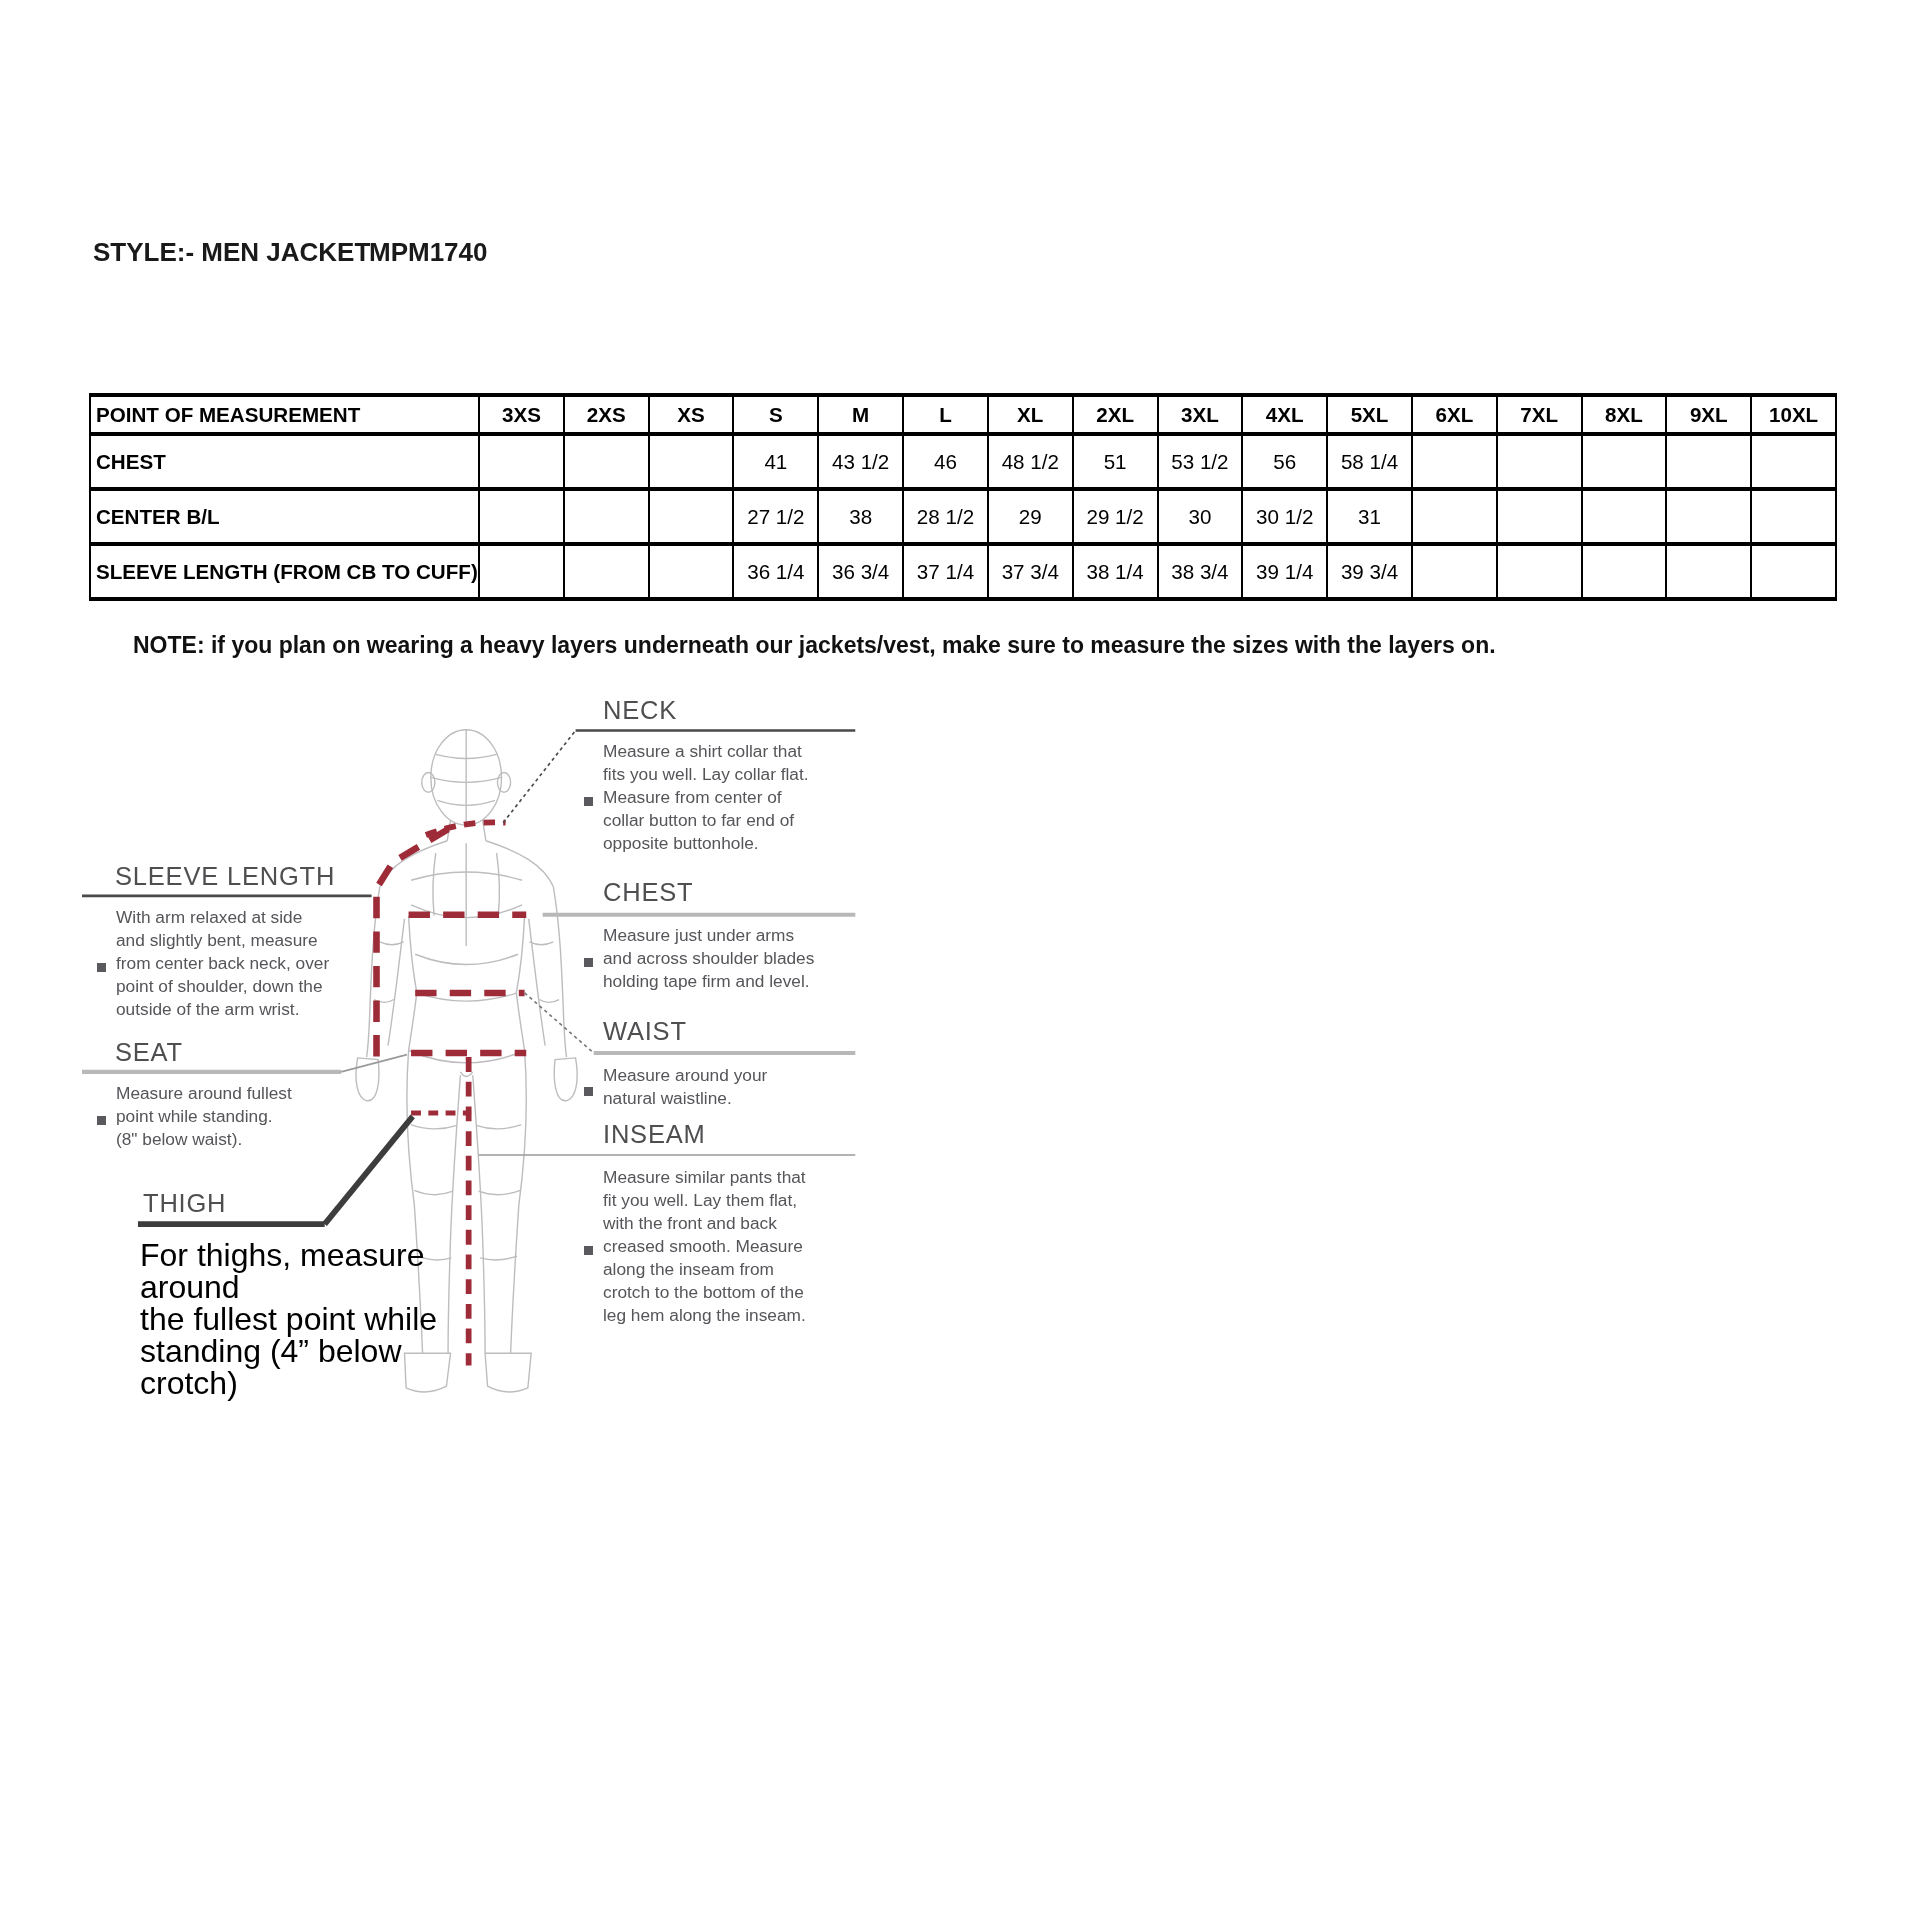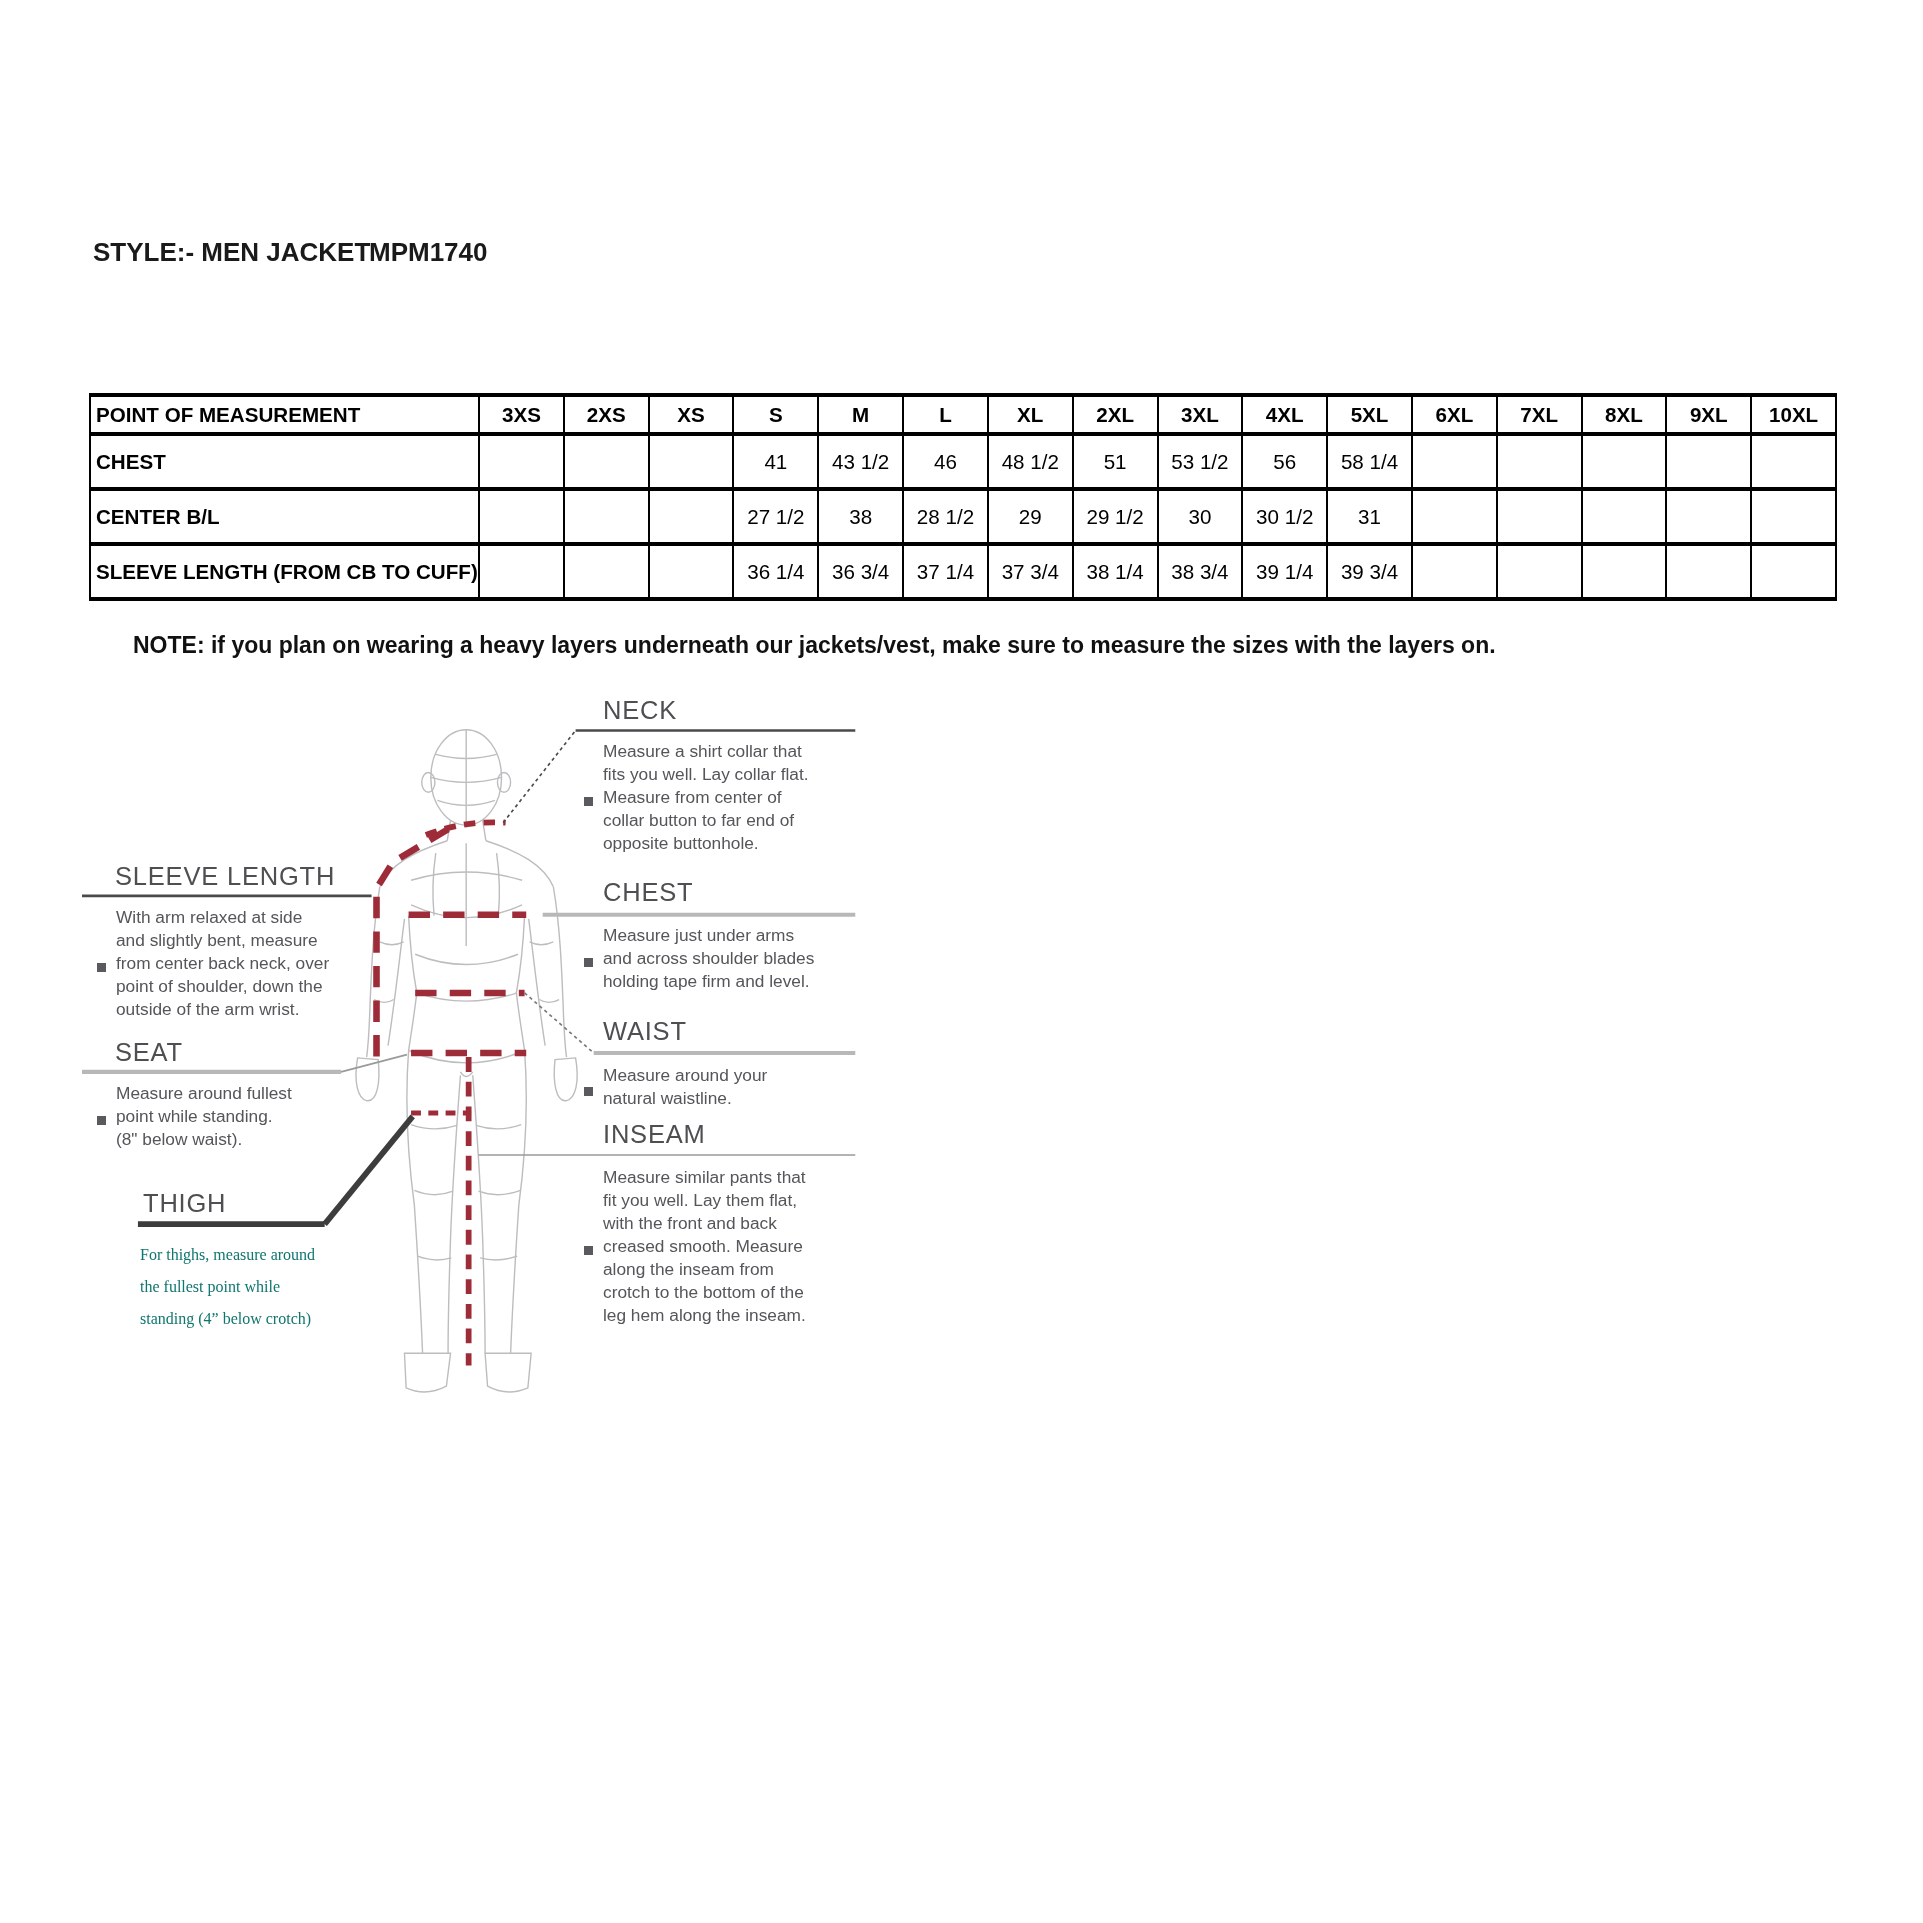--- a/index.html
+++ b/index.html
@@ -40,21 +40,21 @@
   .diagram-svg{position:absolute;left:82px;top:695px;}
   .dlabel{
     position:absolute;font-size:25.5px;letter-spacing:0.8px;color:#4f4f52;white-space:nowrap;
   }
   .dtext{position:absolute;display:flex;align-items:center;}
   .sq{flex:0 0 auto;width:9px;height:9px;background:#5a5a5e;margin:8.2px 10px 0 0;}
   .mtext{
     font-size:17.3px;line-height:23px;color:#55555a;white-space:pre-line;width:263px;
   }
   .thigh-text{
-    position:absolute;font-size:16px;line-height:32px;color:#0f766e;white-space:pre-line;width:362px;font-family:Liberation Serif, serif;
+    position:absolute;font-size:32px;line-height:32px;color:#000000;white-space:pre-line;width:362px;
   }
 </style>
 </head>
 <body>
 
 <div class="page">
 
   <div class="title">
     <span>STYLE:- MEN JACKET</span>
     <span class="code">MPM1740</span>

